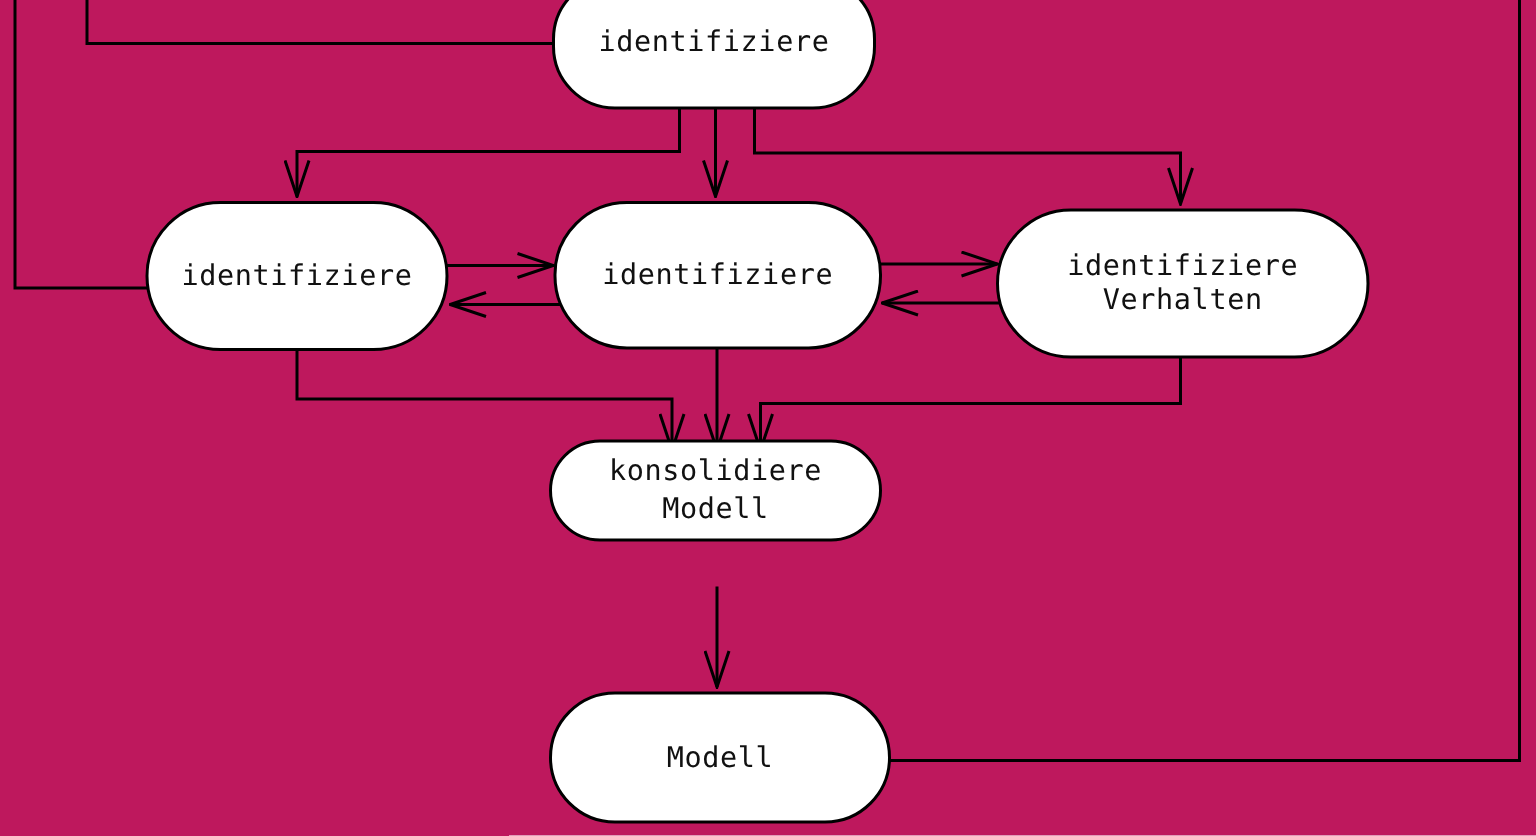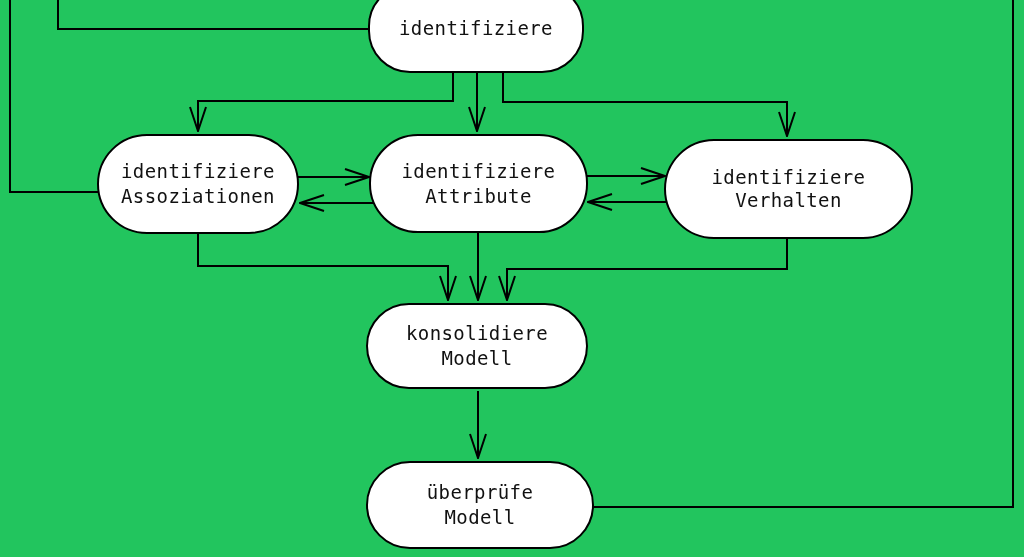--- a/index.html
+++ b/index.html
@@ -5,21 +5,21 @@
   html, body {
     margin: 0;
     padding: 0;
     background: #ffffff;
   }
   .stage {
     position: relative;
     width: 1024px;
     height: 557px;
     overflow: hidden;
-    background: #22c55e;
+    background: #be185d;
     font-family: "DejaVu Sans Mono", "Liberation Mono", monospace;
   }
   .wires {
     position: absolute;
     left: 0;
     top: 0;
     width: 1024px;
     height: 557px;
   }
   .node {
@@ -39,21 +39,21 @@
     white-space: nowrap;
   }
   .node.tight { line-height: 23px; }
   .node span { display: block; }
 
   
   #node-interaktionen { left: 368px; top: -16px; width: 216px; height: 89px;  border-radius: 42px; }
   #node-assoziationen { left: 97px;  top: 134px; width: 202px; height: 100px; border-radius: 50px; }
   #node-attribute     { left: 369px; top: 134px; width: 219px; height: 99px;  border-radius: 49px; }
   #node-verhalten     { left: 664px; top: 139px; width: 249px; height: 100px; border-radius: 50px; }
-  #node-konsolidiere  { left: 366px; top: 303px; width: 222px; height: 86px;  border-radius: 45px; }
+  #node-konsolidiere  { left: 366px; top: 293px; width: 222px; height: 68px;  border-radius: 45px; }
   #node-ueberpruefe   { left: 366px; top: 461px; width: 228px; height: 88px;  border-radius: 44px; }
 </style>
 </head>
 <body>
 
 <div class="stage">
 
   <svg class="wires" viewBox="0 0 1024 557" xmlns="http://www.w3.org/2000/svg">
     <defs>
       <marker id="arrow" viewBox="0 0 26 18" refX="25" refY="9" markerWidth="26" markerHeight="18" markerUnits="userSpaceOnUse" orient="auto">
@@ -87,36 +87,33 @@
       <path d="M 478 391 L 478 458" marker-end="url(#arrow)"></path>
     </g>
   </svg>
 
   <div class="node" id="node-interaktionen">
     <span>identifiziere</span>
   </div>
 
   <div class="node" id="node-assoziationen">
     <span>identifiziere</span>
-    <span>Assoziationen</span>
   </div>
 
   <div class="node" id="node-attribute">
     <span>identifiziere</span>
-    <span>Attribute</span>
   </div>
 
   <div class="node tight" id="node-verhalten">
     <span>identifiziere</span>
     <span>Verhalten</span>
   </div>
 
   <div class="node" id="node-konsolidiere">
     <span>konsolidiere</span>
     <span>Modell</span>
   </div>
 
   <div class="node" id="node-ueberpruefe">
-    <span>überprüfe</span>
     <span>Modell</span>
   </div>
 
 </div>
 
 </body></html>

